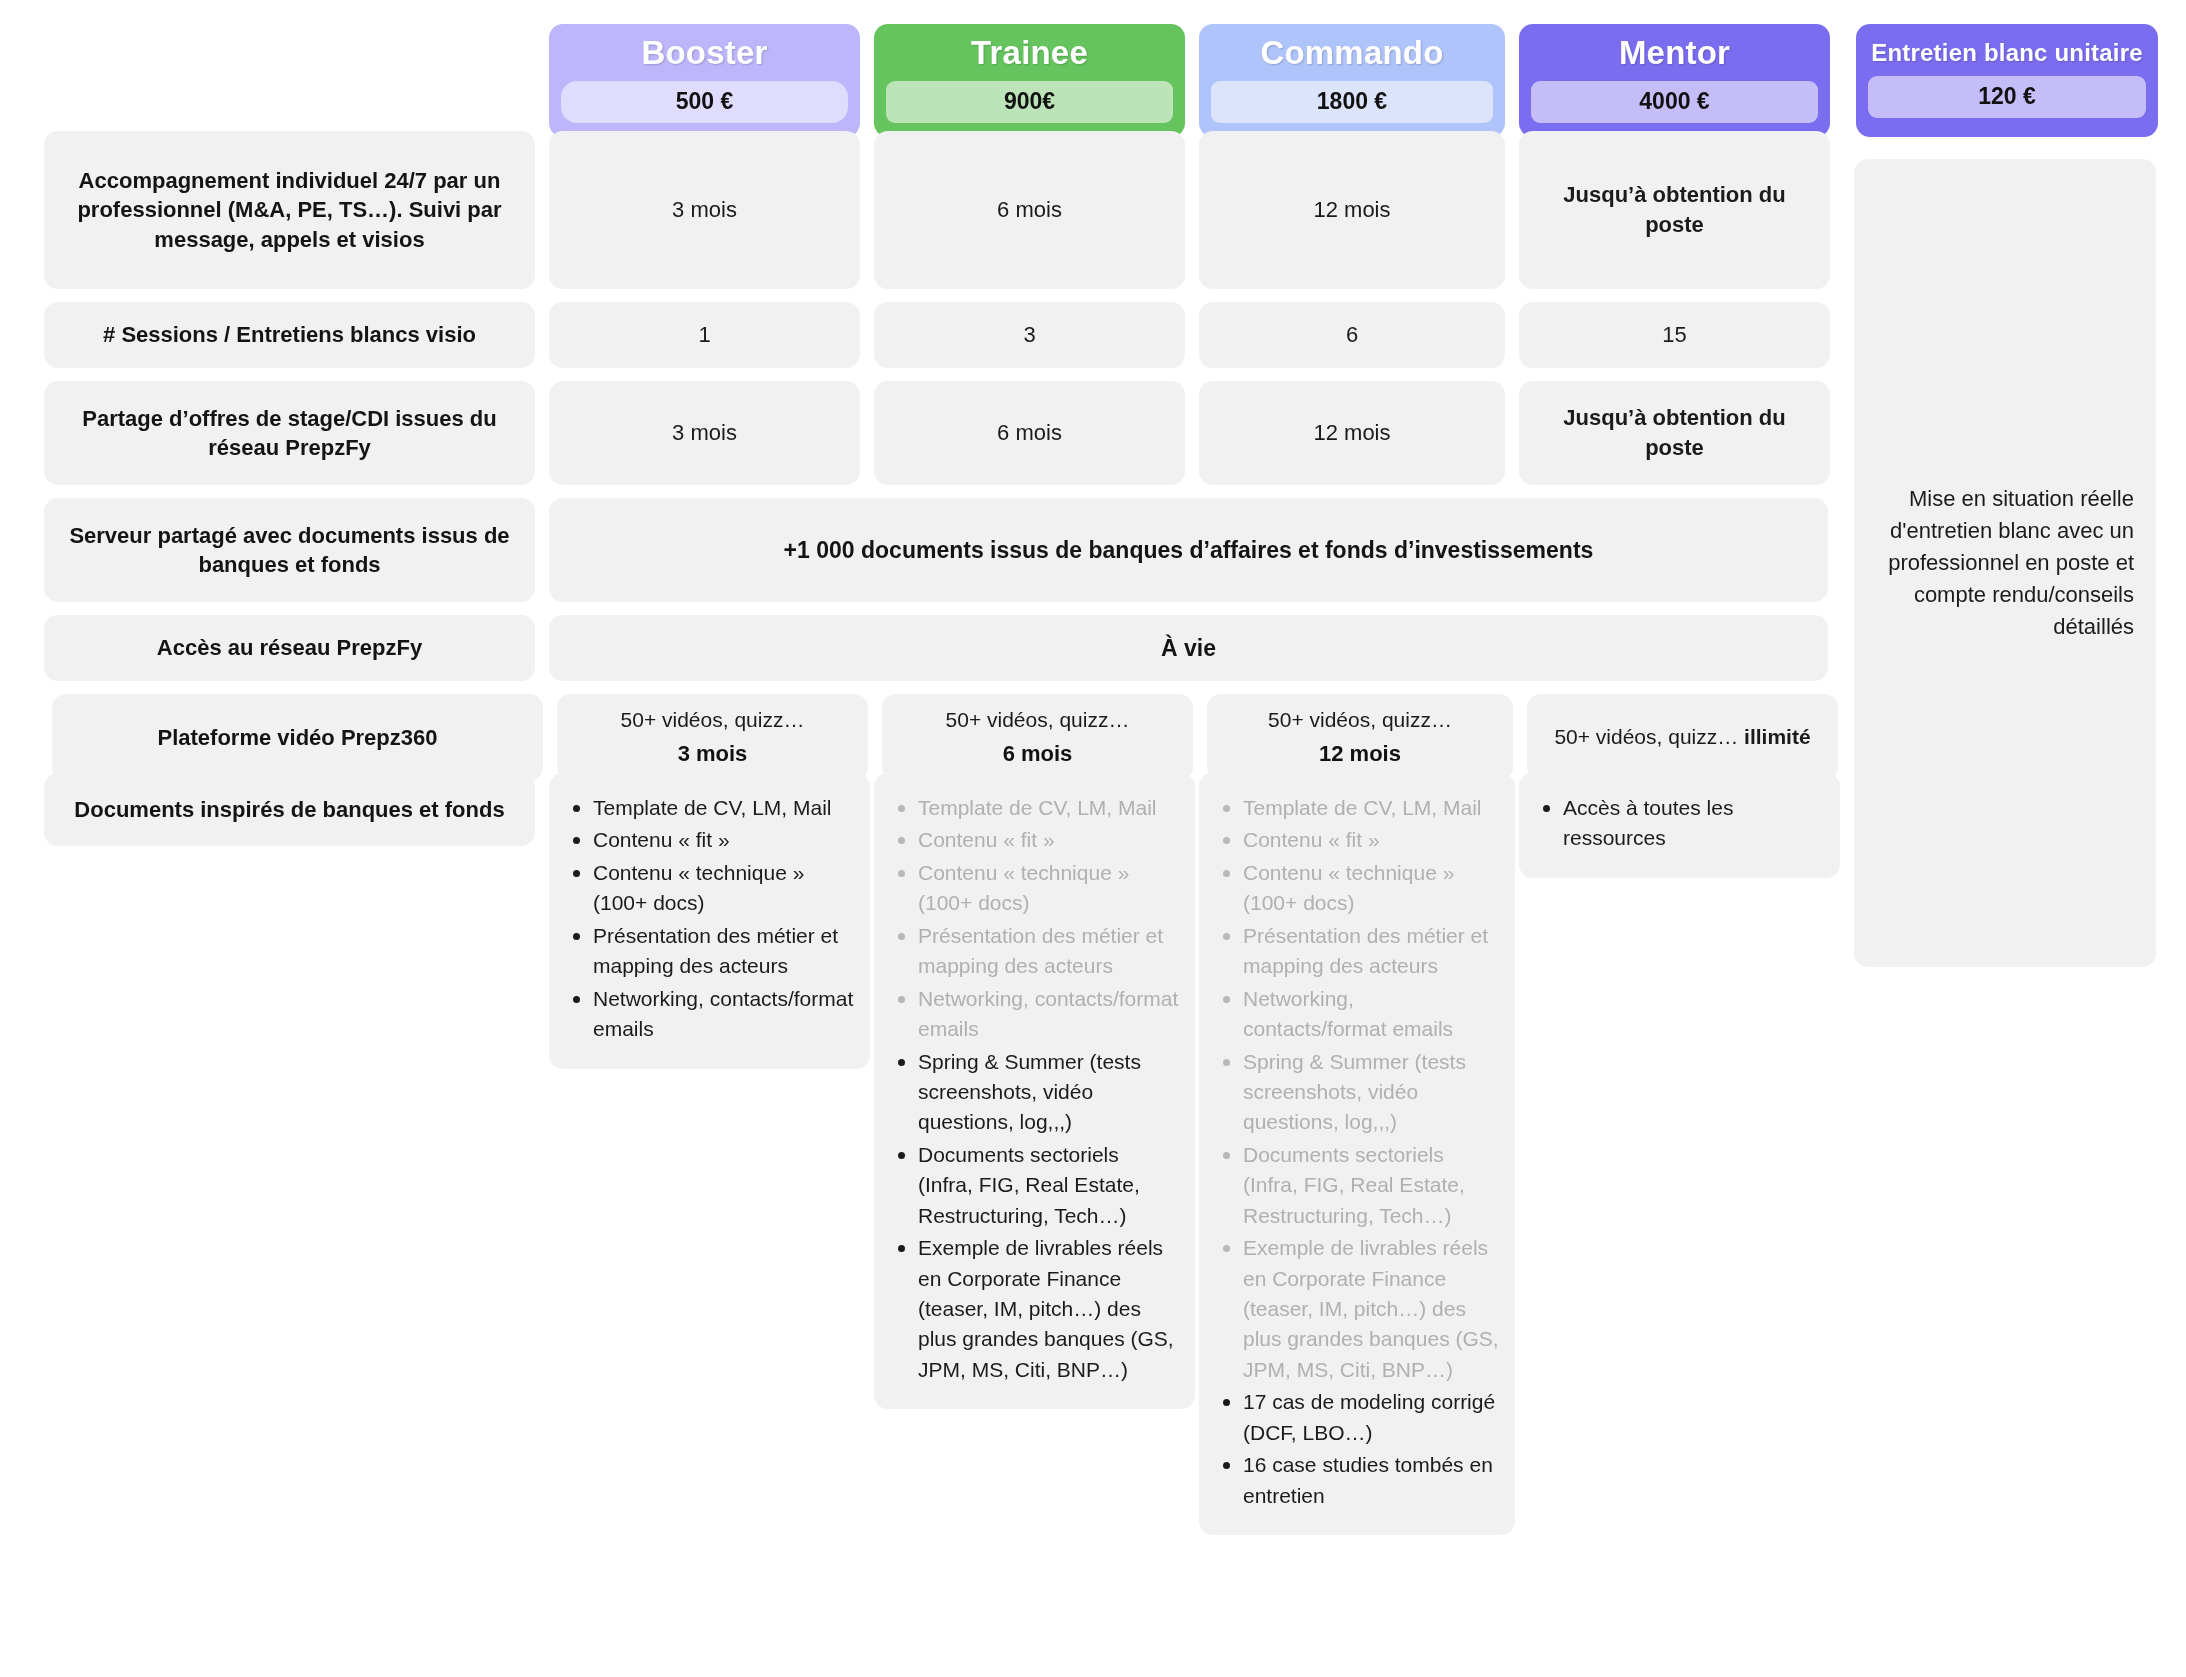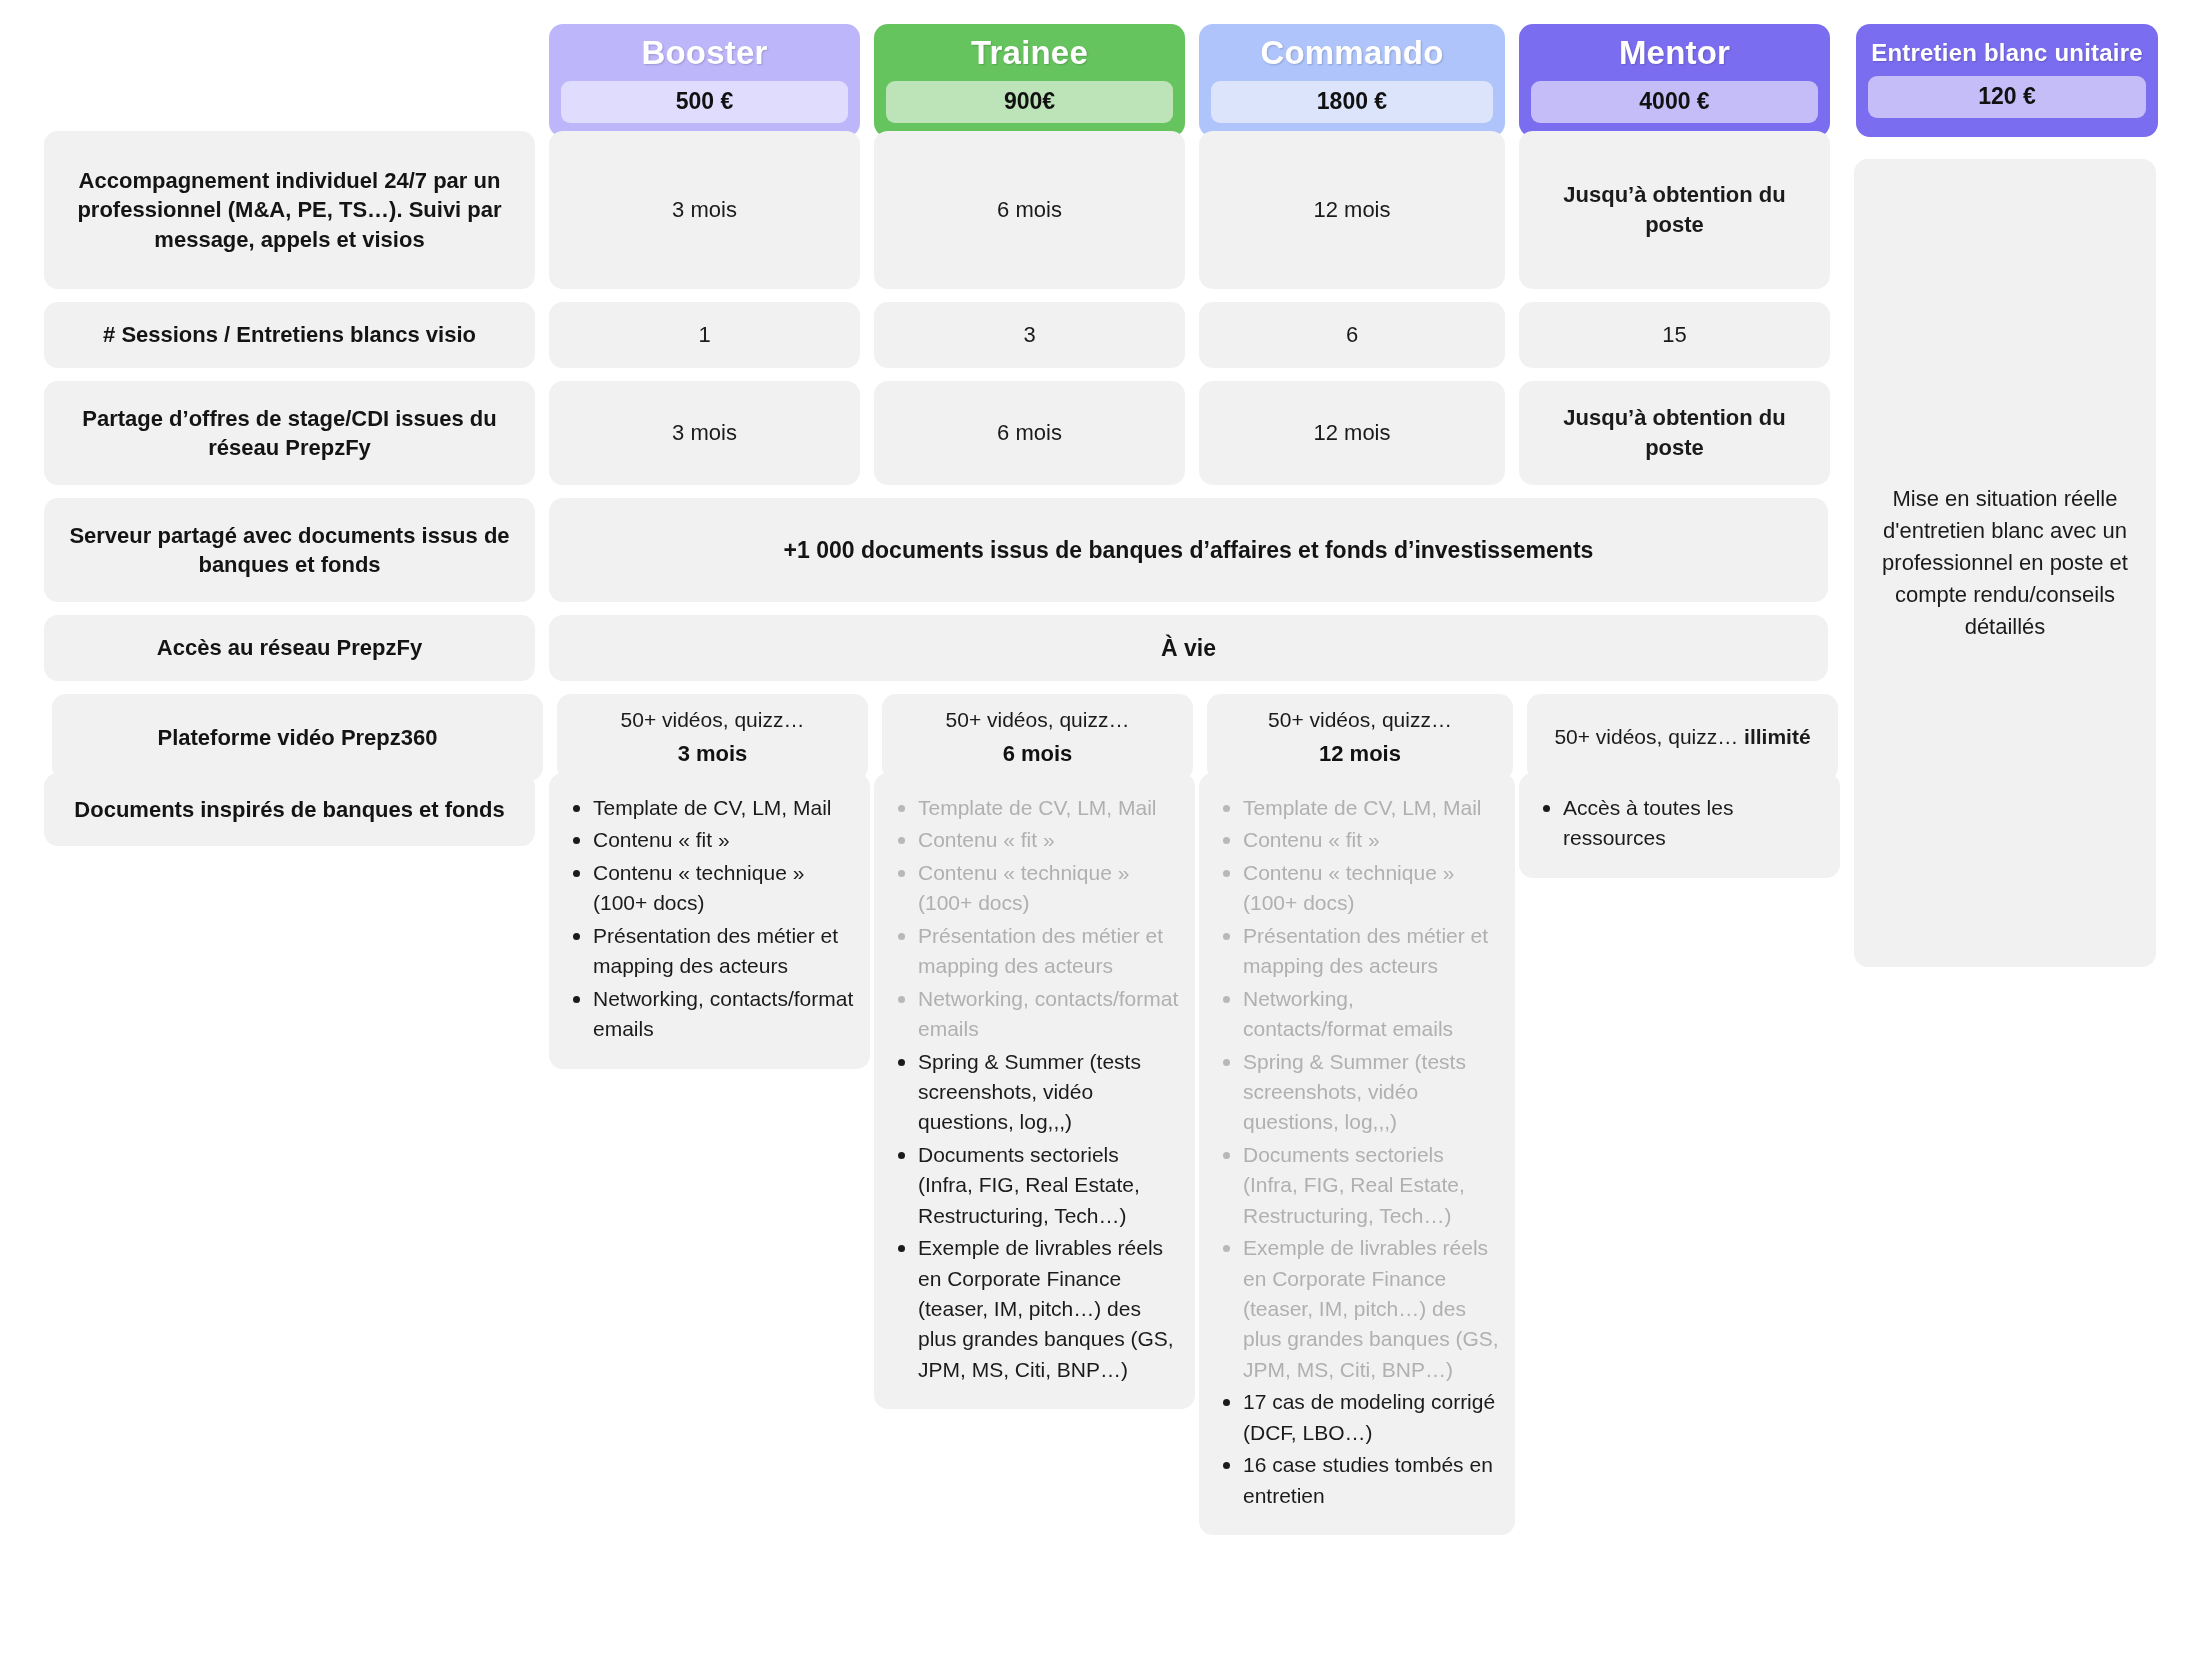--- a/index.html
+++ b/index.html
@@ -158,38 +158,38 @@
     width: 302px;
     height: 808px;
     background: #f1f1f1;
     border-radius: 14px;
     display: flex;
     align-items: center;
     justify-content: center;
     padding: 20px 22px;
   }
   .side-col p {
-    text-align: center;
+    text-align: right;
     font-size: 22px;
     line-height: 1.45;
     color: #1b1b1b;
   }
   .gap-col { }
 </style>
 </head>
 <body>
 
 <div class="table">
 
   <div class="header-row">
     <div class="hdr-spacer"></div>
 
     <div class="plan-card" id="pc0" style="background: rgb(189, 182, 251);">
       <div class="plan-name">Booster</div>
-      <div class="price-pill" id="pp0" style="background: rgb(223, 220, 253);">500 €</div>
+      <div class="price-pill" id="pp0" style="background: rgb(223, 220, 253); border-radius: 16px;">500 €</div>
     </div>
 
     <div class="plan-card" id="pc1" style="background: rgb(102, 196, 95);">
       <div class="plan-name">Trainee</div>
       <div class="price-pill" id="pp1" style="background: rgb(189, 227, 185);">900€</div>
     </div>
 
     <div class="plan-card" id="pc2" style="background: rgb(175, 196, 251);">
       <div class="plan-name">Commando</div>
       <div class="price-pill" id="pp2" style="background: rgb(220, 228, 251);">1800 €</div>

